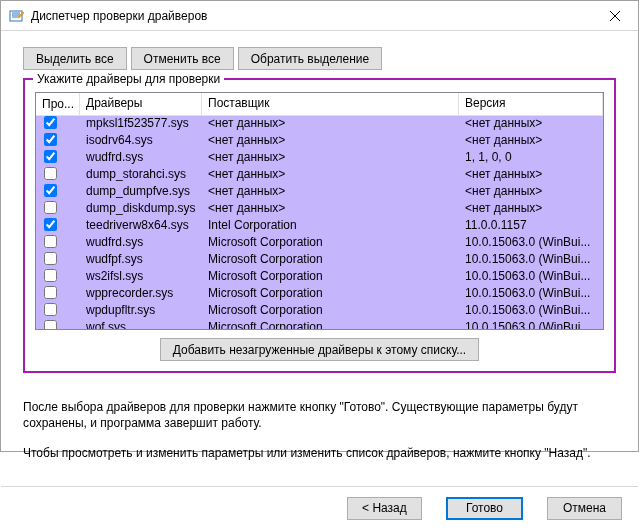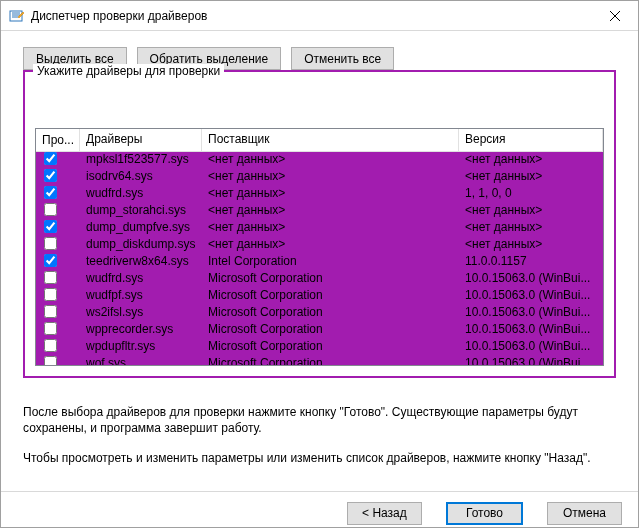--- a/index.html
+++ b/index.html
@@ -7,21 +7,21 @@
   body {
     font-family: "Segoe UI", Tahoma, sans-serif;
     font-size: 12px;
     background: #fff;
     width: 639px;
     height: 528px;
     overflow: hidden;
   }
   .window {
     width: 639px;
-    height: 528px;
+    height: 452px;
     border: 1px solid #a0a0a0;
     display: flex;
     flex-direction: column;
     background: #fff;
   }
   .titlebar {
     height: 30px;
     display: flex;
     align-items: center;
     border-bottom: 1px solid #d9d9d9;
@@ -37,21 +37,21 @@
     width: 46px; height: 30px;
     display: flex; align-items: center; justify-content: center;
     color: #000;
   }
   .content {
     flex: 1;
     padding: 16px 22px 10px 22px;
     display: flex;
     flex-direction: column;
   }
-  .top-buttons { display: flex; gap: 10px; margin-bottom: 0; }
+  .top-buttons { display: flex; gap: 4px; margin-bottom: 8px; }
   .btn {
     height: 23px;
     padding: 0 12px;
     border: 1px solid #adadad;
     background: #e1e1e1;
     font-family: inherit;
     font-size: 12px;
     color: #000;
     cursor: default;
     display: inline-flex;
@@ -66,25 +66,24 @@
   }
   .groupbox-label {
     position: absolute;
     top: -8px; left: 8px;
     background: #fff;
     padding: 0 4px;
     font-size: 12px;
   }
   .listview {
     border: 1px solid #828790;
-    background: #a21caf;
+    background: #c4b5fd;
     height: 238px;
     overflow: hidden;
     position: relative;
-    margin-top: 44px;
   }
   .lv-header {
     display: flex;
     height: 23px;
     border-bottom: 1px solid #e1e1e1;
     background: #fff;
   }
   .lv-header-cell {
     border-right: 1px solid #e1e1e1;
     padding: 3px 6px;
@@ -149,22 +148,22 @@
     <div class="close-btn">
       <svg width="10" height="10" viewBox="0 0 10 10">
         <path d="M0 0 L10 10 M10 0 L0 10" stroke="currentColor" stroke-width="1"></path>
       </svg>
     </div>
   </div>
 
   <div class="content">
     <div class="top-buttons">
       <button class="btn">Выделить все</button>
+      <button class="btn">Отменить все</button>
       <button class="btn">Обратить выделение</button>
-      <button class="btn">Отменить все</button>
     </div>
 
     <div class="groupbox">
       <span class="groupbox-label">Укажите драйверы для проверки</span>
 
       <div class="listview">
         <div class="lv-header">
           <div class="lv-header-cell col-check">Про...</div>
           <div class="lv-header-cell col-driver">Драйверы</div>
           <div class="lv-header-cell col-vendor">Поставщик</div>
@@ -272,20 +271,23 @@
               <div class="lv-cell col-check">
                 <input type="checkbox" class="chk" style="">
               </div>
               <div class="lv-cell col-driver">wof.sys</div>
               <div class="lv-cell col-vendor">Microsoft Corporation</div>
               <div class="lv-cell col-version">10.0.15063.0 (WinBui...</div>
             </div>
           </div>
       </div>
 
+      <div class="add-row">
+        <button class="btn" style="min-width:280px">Добавить незагруженные драйверы к этому списку...</button>
+      </div>
     </div>
 
     <div class="info-block">
       <p>После выбора драйверов для проверки нажмите кнопку "Готово". Существующие параметры будут сохранены, и программа завершит работу.</p>
       <p>Чтобы просмотреть и изменить параметры или изменить список драйверов, нажмите кнопку "Назад".</p>
     </div>
   </div>
 
   <div class="bottom-bar">
     <button class="btn">&lt; Назад</button>

